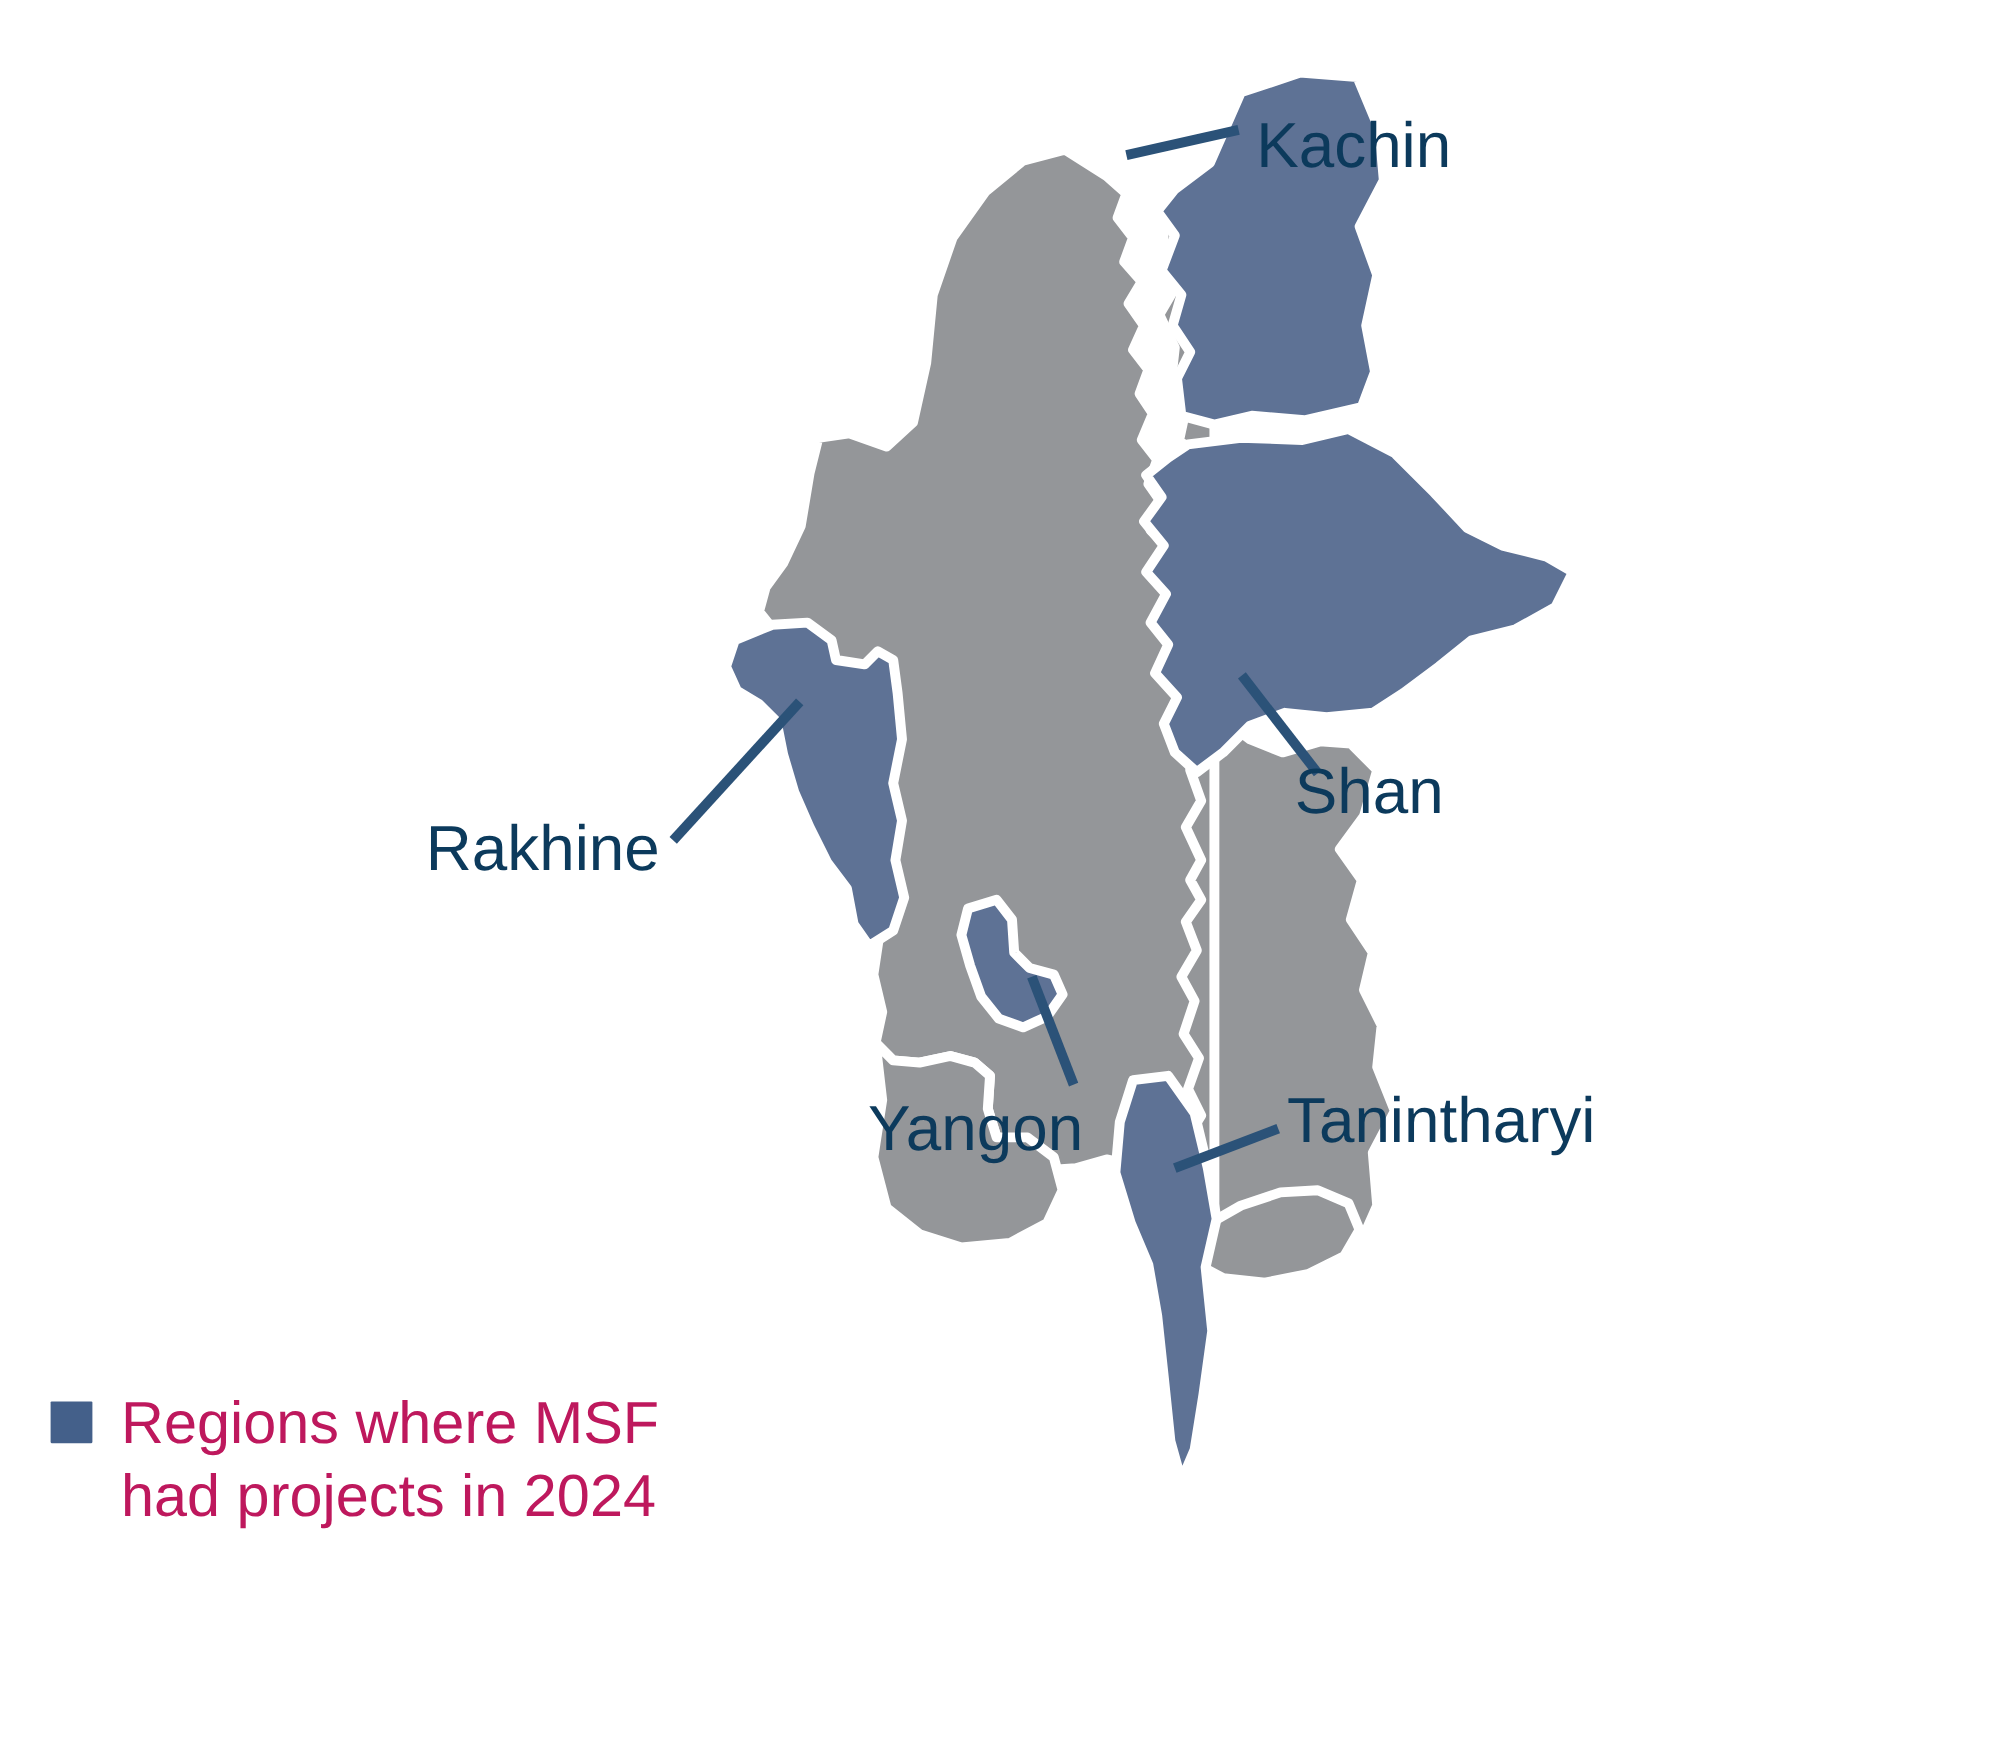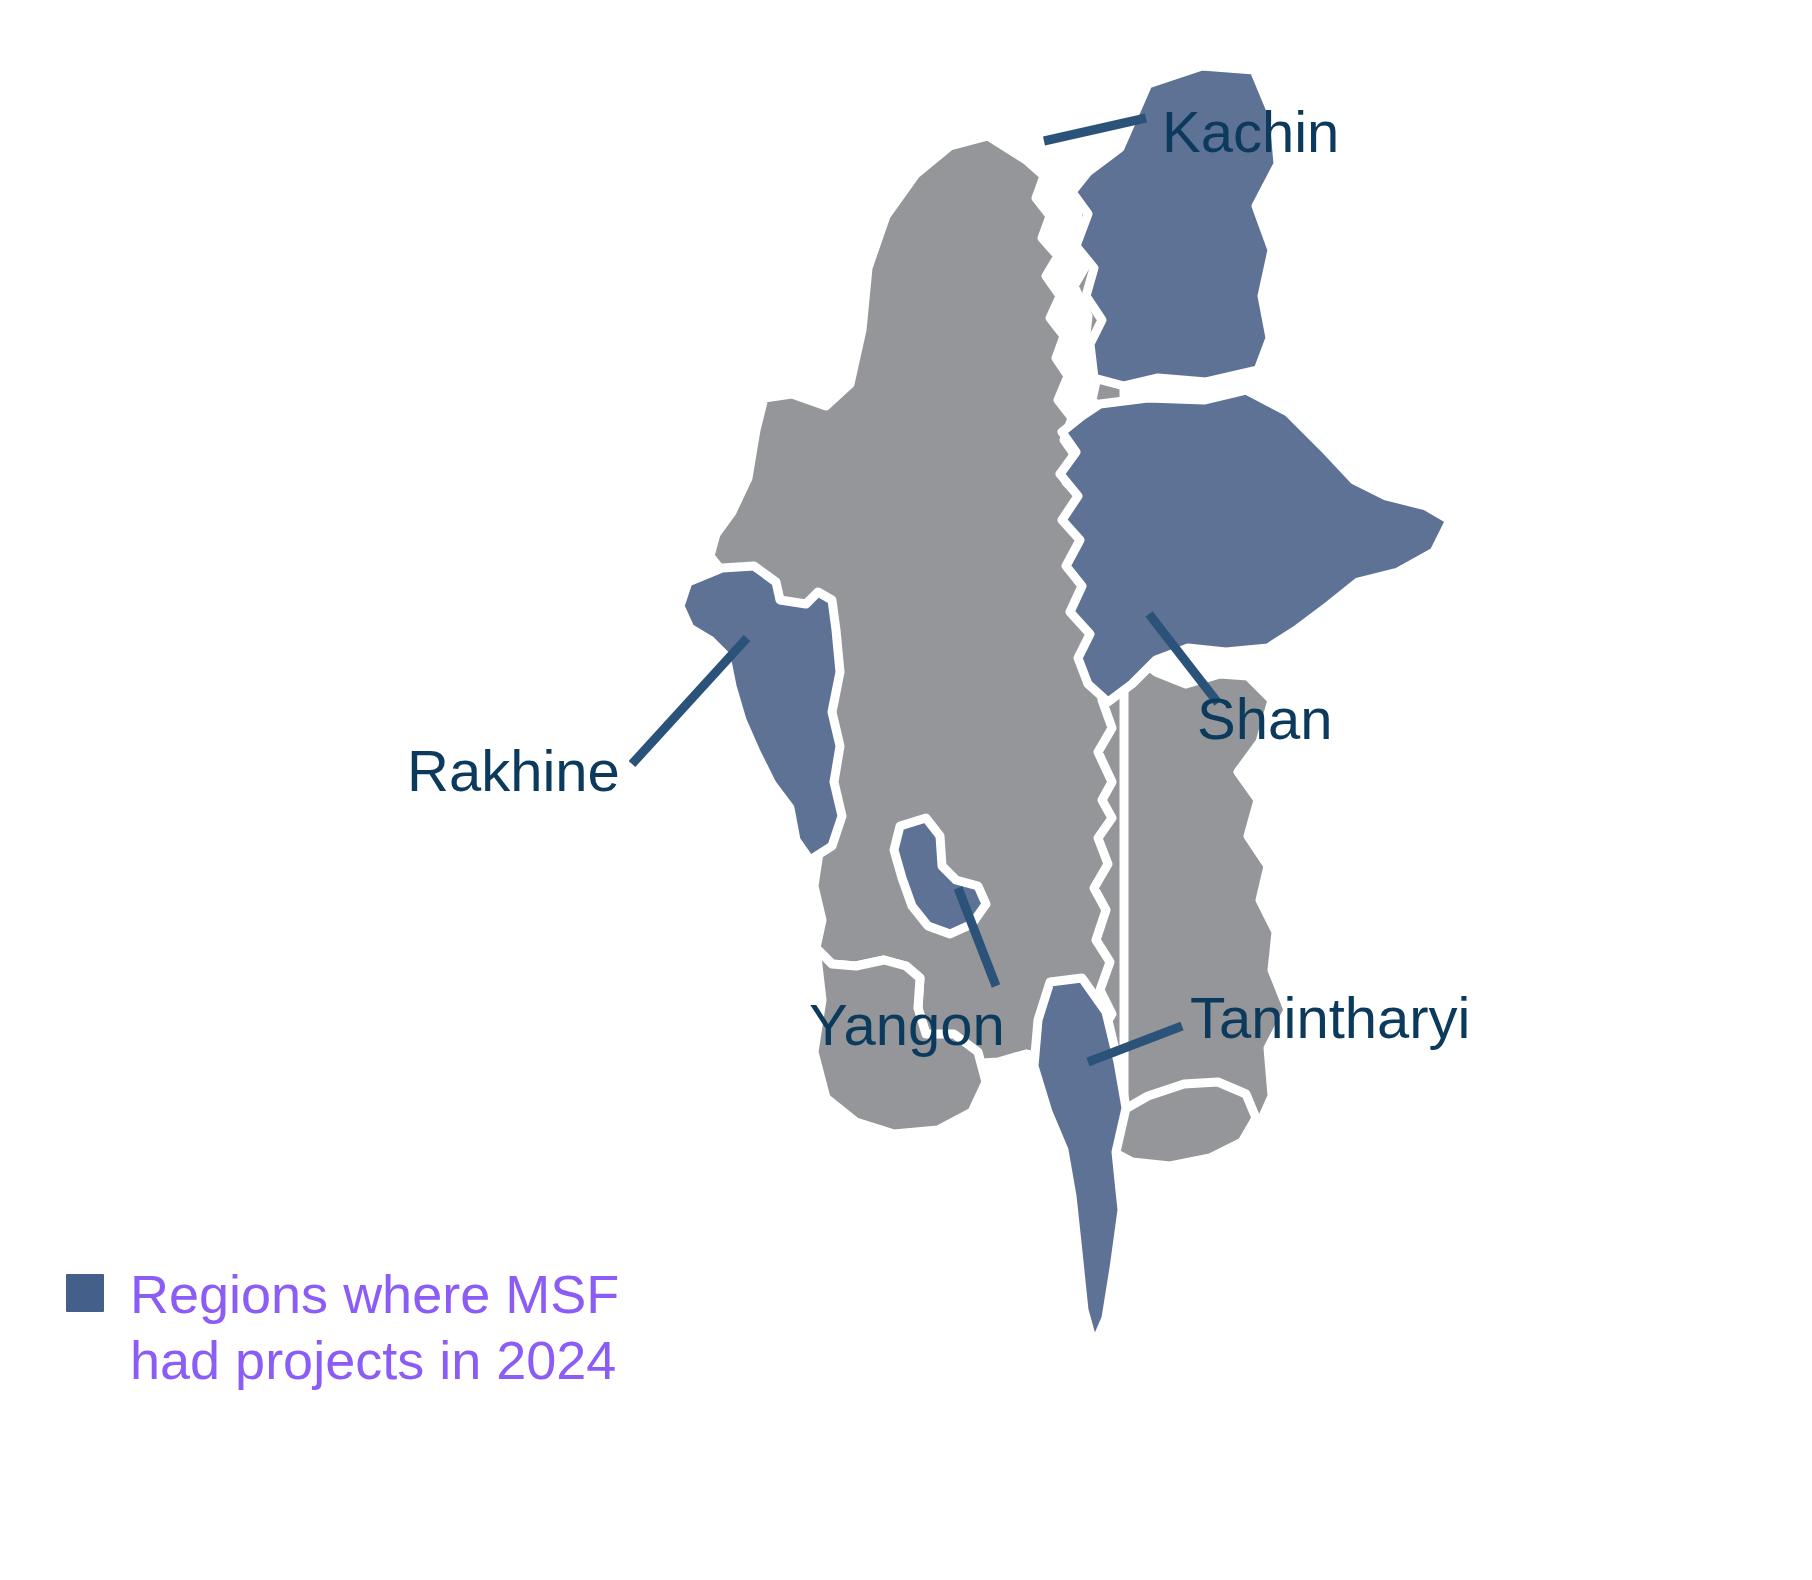--- a/index.html
+++ b/index.html
@@ -14,21 +14,20 @@
     overflow: hidden;
     font-family: "Liberation Sans", sans-serif;
   }
 
   #map-root {
     position: absolute;
     left: 0;
     top: 0;
     width: 1545px;
     height: 1580px;
-    margin-left: 20px;
   }
 
   svg#map-svg {
     display: block;
     width: 1812px;
     height: 1580px;
   }
 
   .region-shape { stroke: #ffffff; stroke-width: 9; stroke-linejoin: round; }
   .leader-line  { stroke-width: 9; stroke-linecap: butt; }
@@ -375,17 +374,17 @@
       <text class="map-label" x="1142" y="152" text-anchor="start">Kachin</text>
       <text class="map-label" x="1177" y="739" text-anchor="start">Shan</text>
       <text class="map-label" x="387" y="791" text-anchor="start">Rakhine</text>
       <text class="map-label" x="789" y="1045" text-anchor="start">Yangon</text>
       <text class="map-label" x="1170" y="1038" text-anchor="start">Tanintharyi</text>
     </g>
   </svg>
 
   <div id="legend">
     <div class="swatch" style="background: rgb(68, 96, 138);"></div>
-    <div class="legend-text" style="color: #8b5cf6;">Regions where MSF
+    <div class="legend-text" style="color: #be185d;">Regions where MSF
 had projects in 2024</div>
   </div>
 
 </div>
 
 </body></html>

